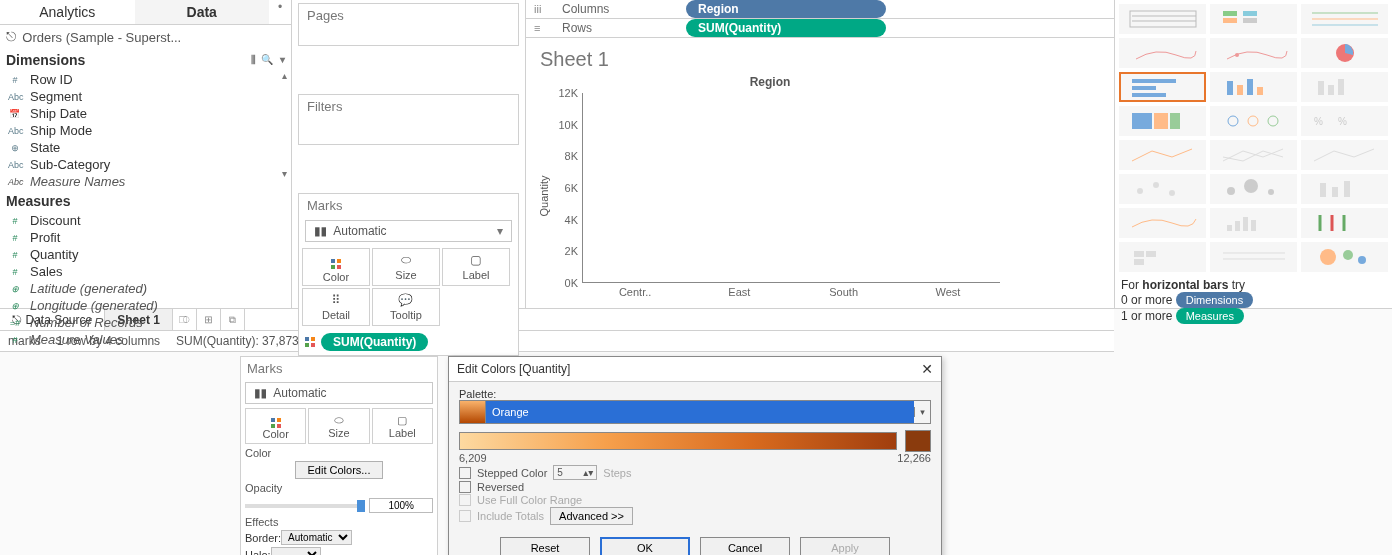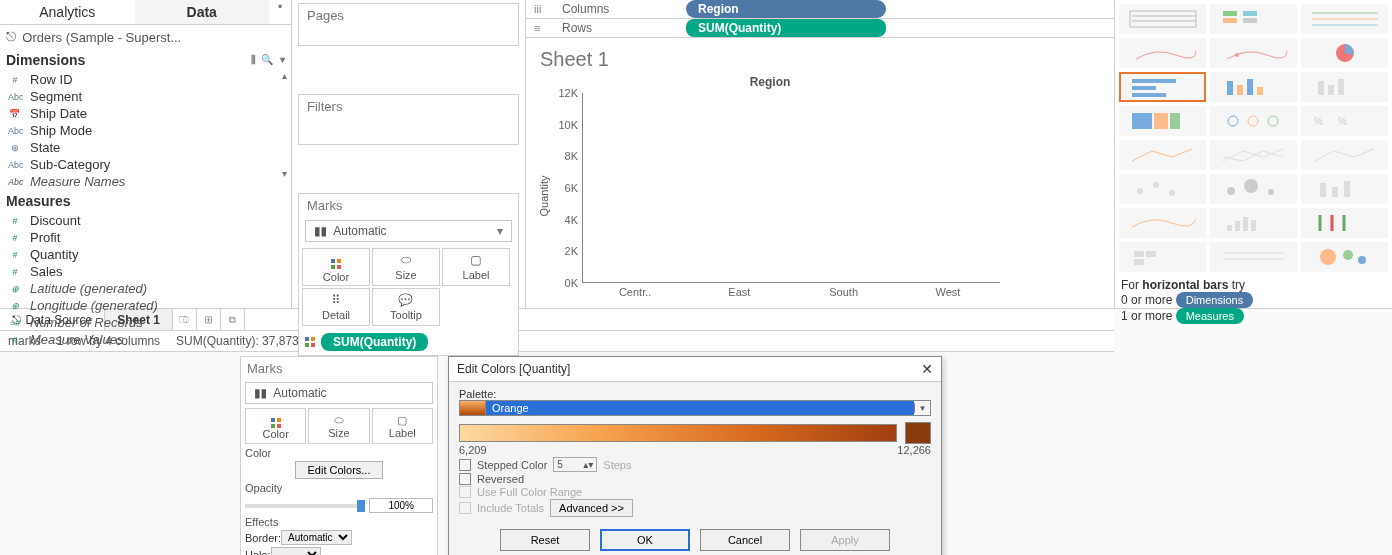--- a/index.html
+++ b/index.html
@@ -32,21 +32,21 @@
 .marks-drop { margin: 3px 6px; border: 1px solid #c8c8c8; padding: 3px 8px; display: flex; align-items: center; gap: 6px; color: #555; font-size: 12px; position: relative; }
 .marks-drop .caret { margin-left: auto; color: #777; }
 .marks-grid { display: flex; flex-wrap: wrap; padding: 3px 3px; gap: 2px; }
 .mark-btn { width: 68px; height: 38px; border: 1px solid #d0d0d0; display: flex; flex-direction: column; align-items: center; justify-content: center; gap: 2px; font-size: 11px; color: #555; background: #fff; }
 .mark-btn .mi { font-size: 12px; }
 .pill-row { padding: 4px 6px; display: flex; align-items: center; gap: 6px; }
 .color-dots { display: inline-grid; grid-template-columns: repeat(2,4px); grid-gap: 2px; }
 .color-dots i { width: 4px; height: 4px; display: block; }
 .color-dots i:nth-child(1){background:#4c78a8}.color-dots i:nth-child(2){background:#f58518}.color-dots i:nth-child(3){background:#54a24b}.color-dots i:nth-child(4){background:#e45756}
 .pill { border-radius: 10px; padding: 2px 12px; color: #fff; font-size: 12px; font-weight: bold; }
-.pill.green { background: #00a885; border-radius: 8px; }
+.pill.green { background: #00a885; }
 .pill.blue { background: #4e79a7; }
 
 
 .viz-col { flex: 1; background: #fff; display: flex; flex-direction: column; }
 .shelf { display: flex; align-items: center; height: 24px; border-bottom: 1px solid #d0d0d0; padding-left: 8px; gap: 14px; }
 .shelf .shelf-icon { color: #888; font-size: 11px; width: 14px; }
 .shelf .shelf-label { width: 110px; color: #666; font-size: 12px; }
 .shelf .pill-slot { height: 18px; display: flex; align-items: center; }
 .shelf .pill-slot .pill { min-width: 200px; text-align: left; }
 
@@ -98,21 +98,21 @@
 .mc2-opacity input { width: 64px; font-size: 10px; text-align: right; border: 1px solid #bbb; padding: 1px 18px; }
 .mc2-select { font-size: 10px; border: 1px solid #bbb; padding: 0 2px; }
 .mc2-line { display:flex; align-items:center; font-size:11px; margin-top:2px;}
 
 
 .dialog { width: 494px; border: 1px solid #888; background: #f4f4f4; box-shadow: 2px 2px 6px rgba(0,0,0,.2); }
 .dialog-title { display: flex; justify-content: space-between; align-items: center; padding: 4px 8px; background: #fff; border-bottom: 1px solid #ccc; font-size: 12px; }
 .dialog-title .x { cursor: pointer; font-size: 14px; }
 .dialog-body { padding: 6px 10px; font-size: 11px; }
 .palette-row { display: flex; gap: 4px; }
-.palette-sel { flex: 1; border: 1px solid #888; height: 16px; display: flex; align-items: center; position: relative; }
+.palette-sel { flex: 1; border: 1px solid #888; height: 24px; display: flex; align-items: center; position: relative; }
 .palette-sel .sw { width: 26px; height: 100%; background: linear-gradient(#f9b26b,#b34700); border-right:1px solid #888;}
 .palette-sel .nm { flex: 1; padding: 0 6px; color: #fff; background: #2a6fd6; height: 100%; display:flex;align-items:center; }
 .palette-sel .dd { width: 16px; text-align: center; border-left: 1px solid #888; font-size: 9px; color:#555; }
 .grad-row { display: flex; gap: 8px; margin-top: 6px; align-items: center; }
 .grad { flex: 1; height: 18px; background: linear-gradient(to right, #fdd9a0, #f6a04c, #d96b1f, #a03e0e); border:1px solid #888;}
 .grad-end { width: 26px; height: 22px; background: #8a3b0d; border: 1px solid #888; }
 .grad-labels { display: flex; justify-content: space-between; font-size: 11px; color: #555; }
 .opt-row { display: flex; align-items: center; gap: 6px; margin-top: 1px; font-size: 11px; color: #555; }
 .opt-row.dis { color: #aaa; }
 .chk { width: 12px; height: 12px; border: 1px solid #888; display: inline-block; }

